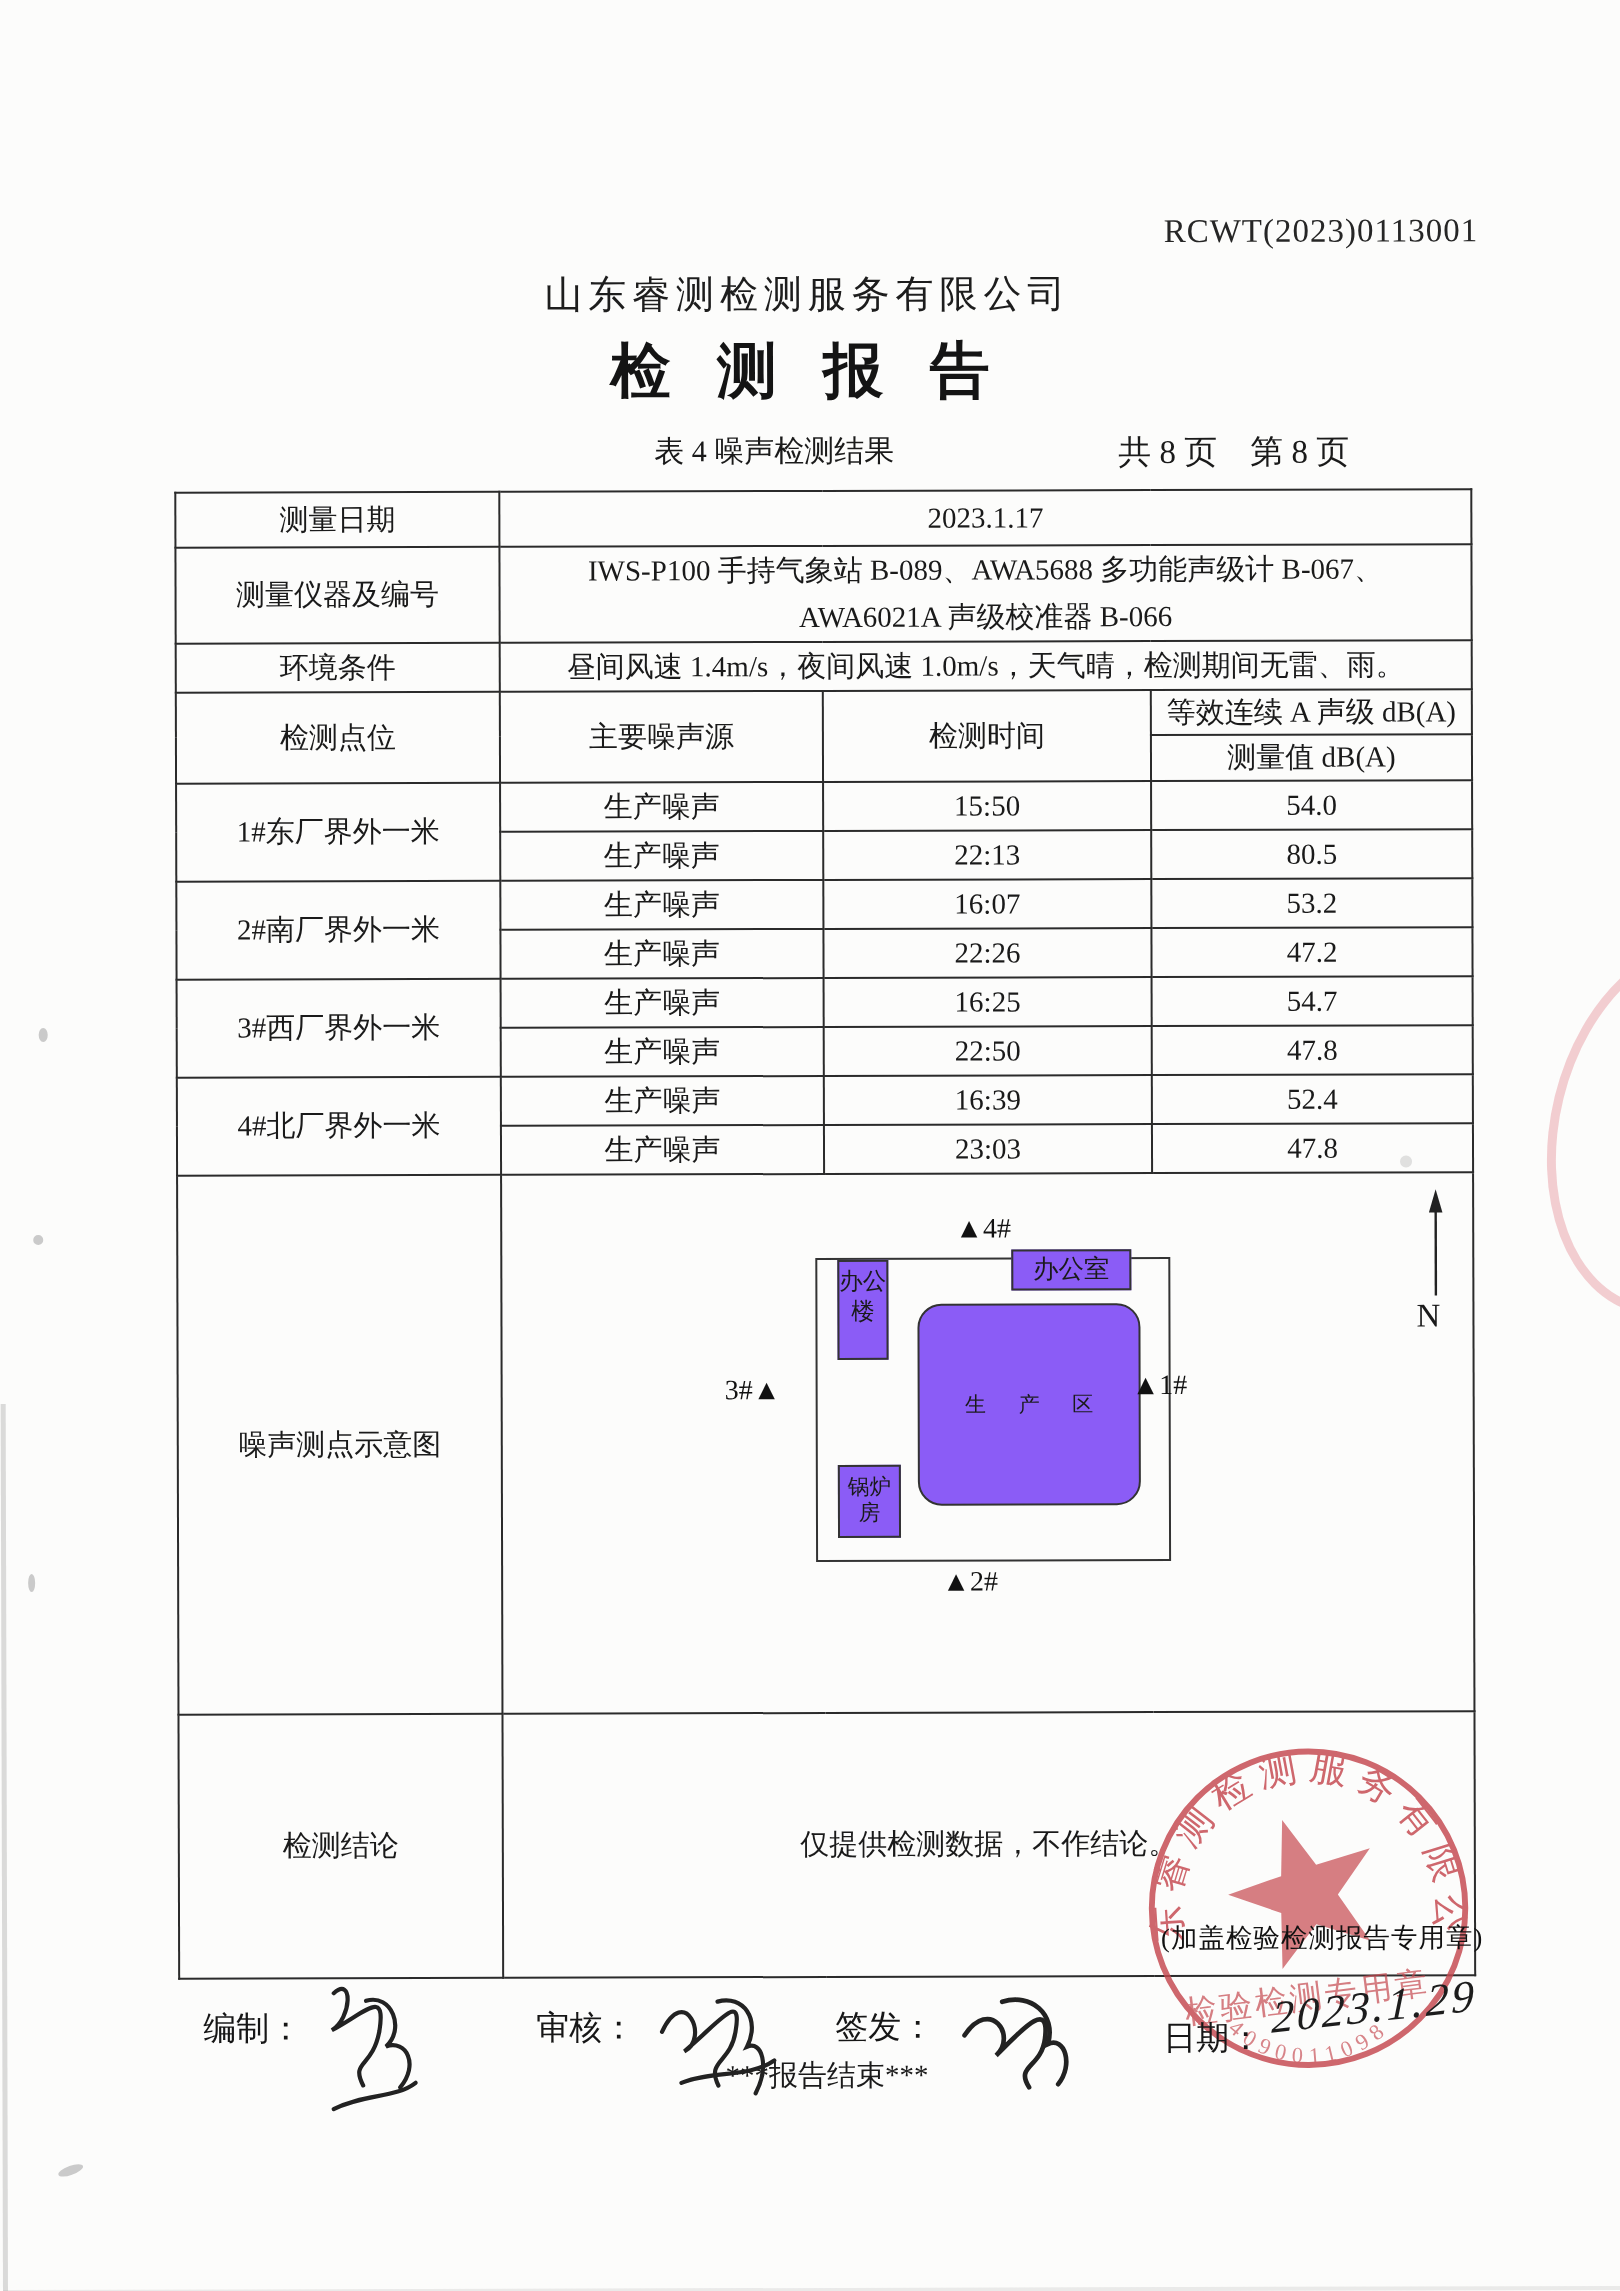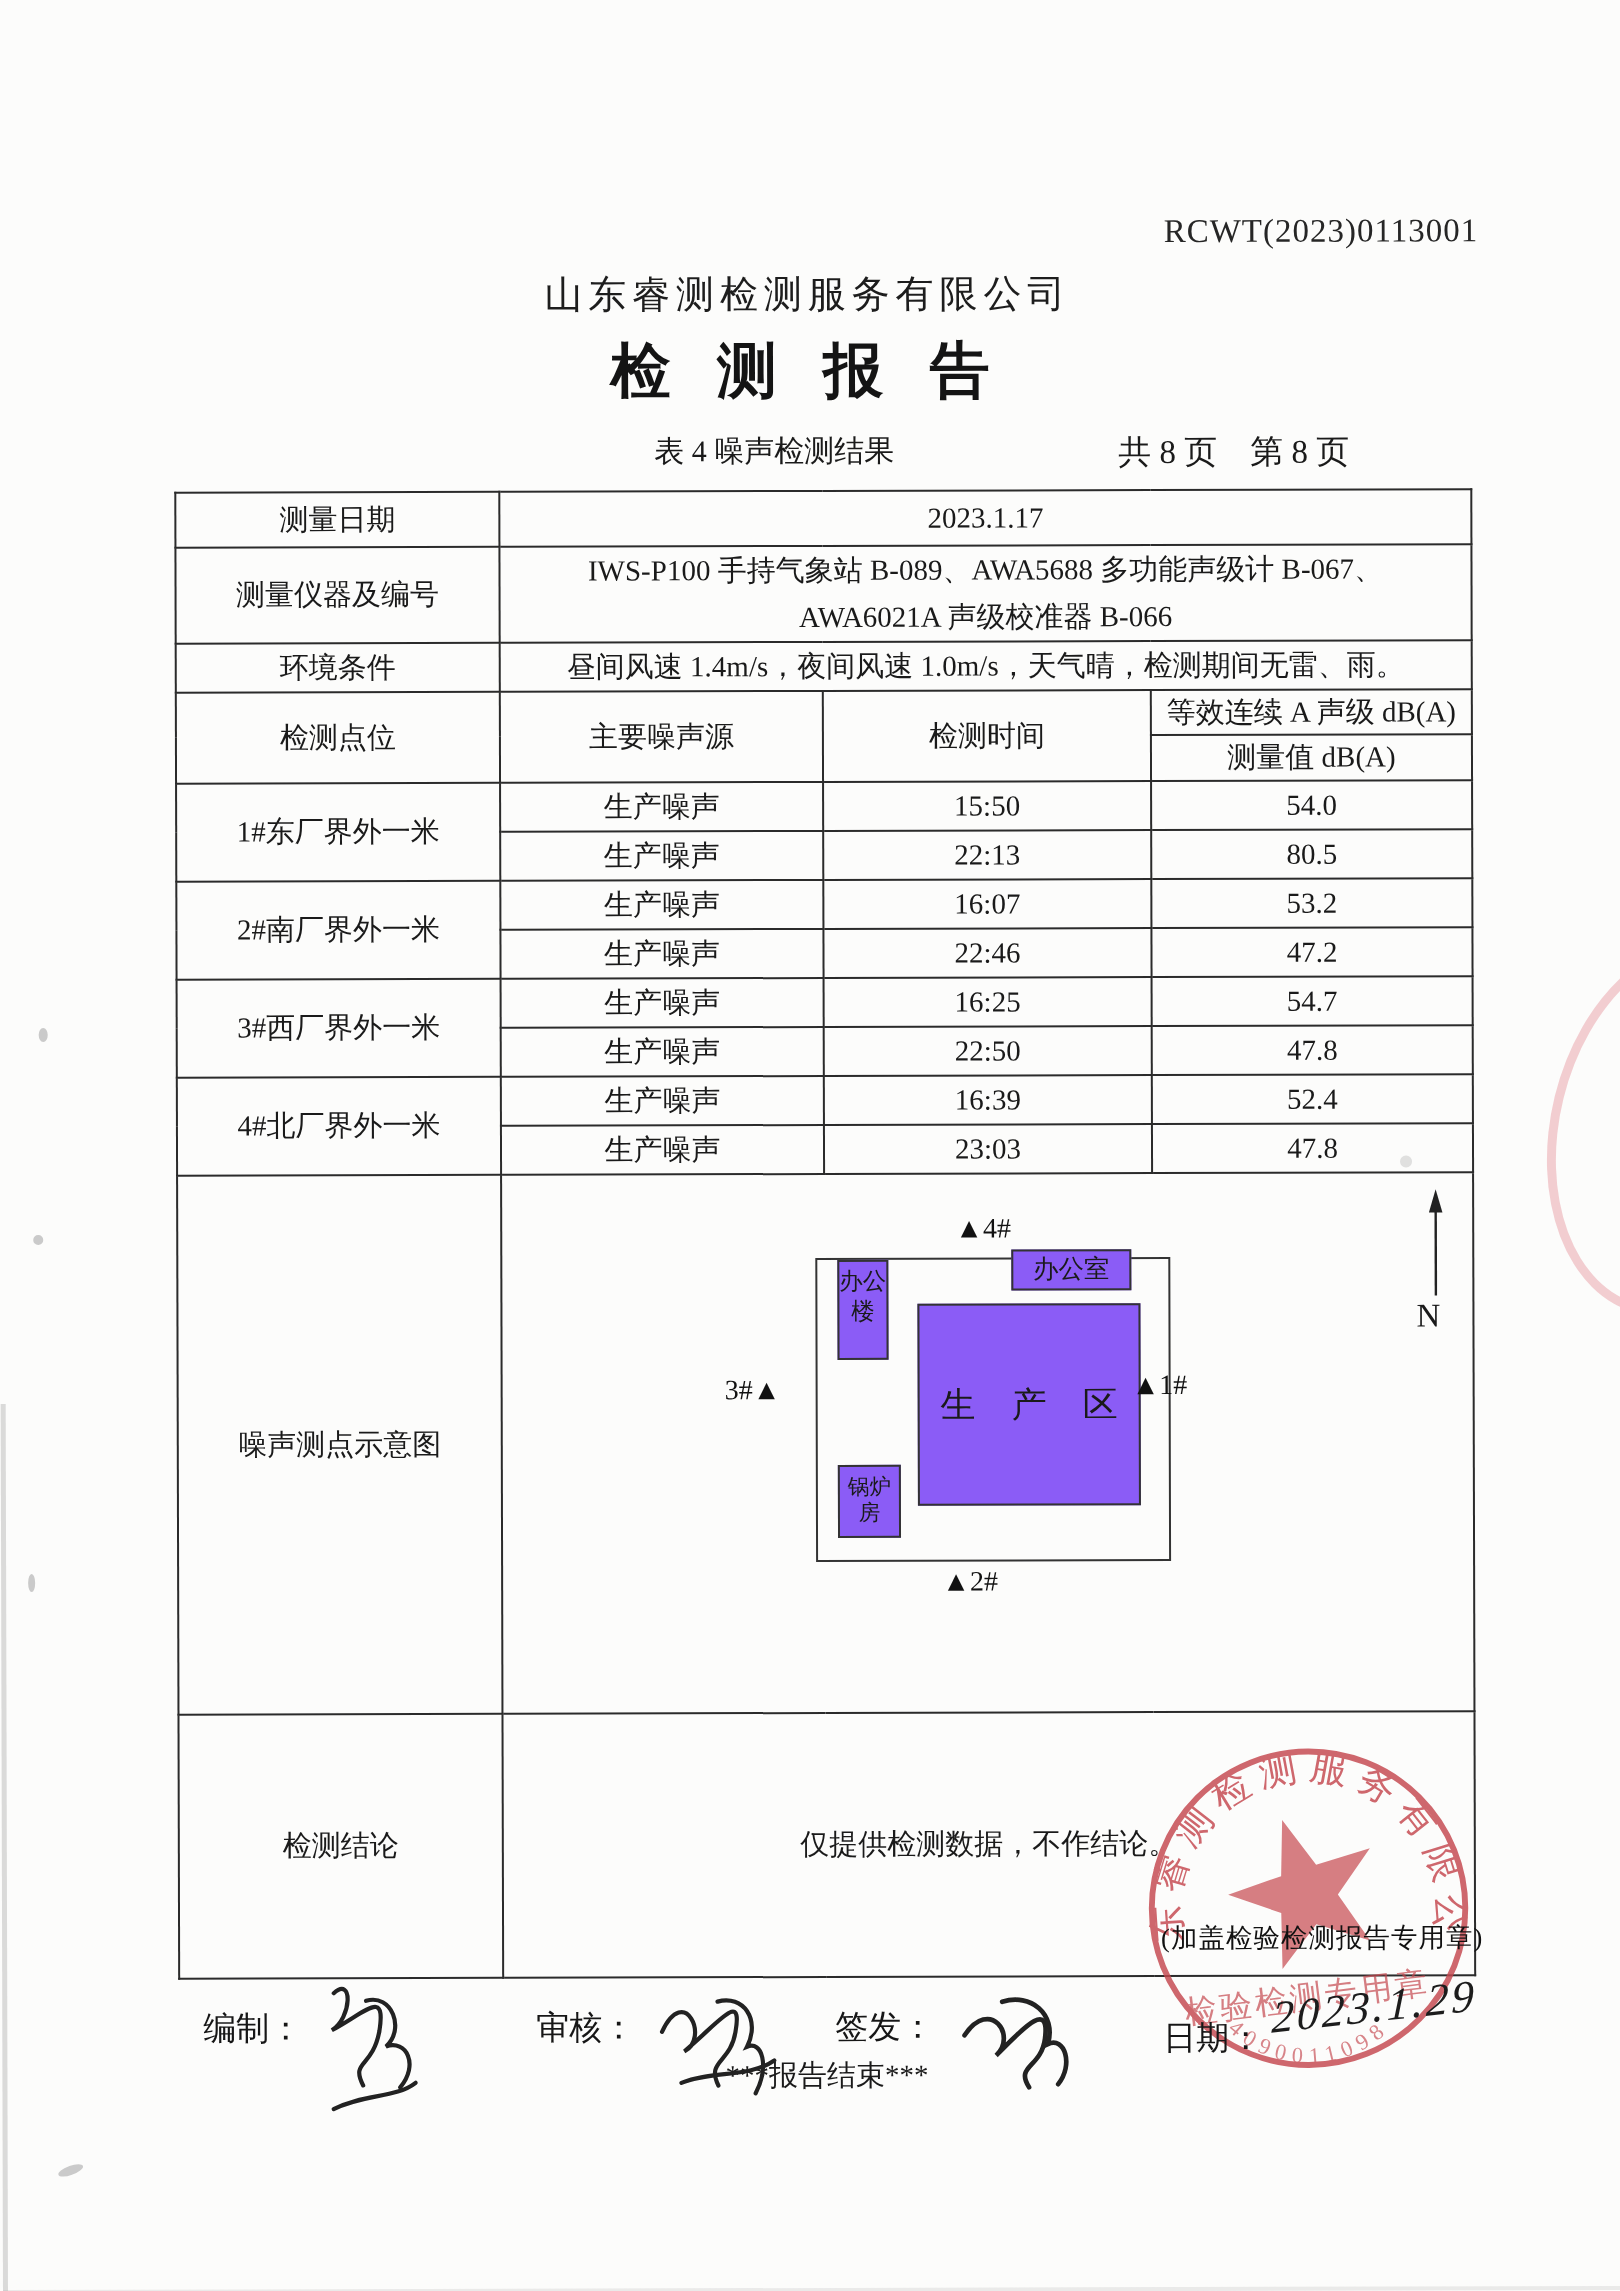--- a/index.html
+++ b/index.html
@@ -26,21 +26,21 @@
   td.instr { line-height:47px; }
   td.hdr-small { font-size:27.4px; }
   td.diag-cell { vertical-align:top; position:relative; }
   td.conc-cell { text-align:left; vertical-align:top; padding:33px 0 0 21.6px; font-size:30px; }
 
   .diag { position:relative; width:100%; height:535px; font-size:23.5px; }
   .diag .box { position:absolute; border:2.5px solid #333; background:#8b5cf6; text-align:center; }
   .bnd    { left:313px; top:82px;  width:355px; height:304px; border:2.9px solid #333; position:absolute; }
   .b-offb { left:335px; top:84px;  width:51px;  height:100px; line-height:30px; padding-top:3.9px; font-size:23.5px; }
   .b-off  { left:509px; top:74px;  width:120px; height:41px;  line-height:36px; font-size:25.5px; }
-  .b-prod { left:415px; top:128px; width:223px; height:202px; border-width:2.9px; display:flex; align-items:center; justify-content:center; font-size:35px; letter-spacing:13.7px; padding-left:13.7px; }
+  .b-prod { left:415px; top:128px; width:223px; height:202px; border-width:2.9px; display:flex; align-items:center; justify-content:center; font-size:21px; letter-spacing:13.7px; padding-left:13.7px;border-radius:24px; }
   .b-boil { left:335px; top:272px; width:63px;  height:73px;  line-height:26.5px; padding-top:6.9px; font-size:21.6px;margin-top:17px; }
   .pt { position:absolute; font-size:28px; color:#111; }
   .pt4 { left:453px; top:37px; }  .pt1 { left:629px; top:194px; }
   .pt3 { left:222px; top:198px; } .pt2 { left:439px; top:390px; }
   .north-arrow { position:absolute; left:919px; top:13.7px; }
   .north-label { position:absolute; left:914px; top:123px; font-size:33px; }
 
   
   .stamp { position:absolute; left:1140px; top:1731px; width:337px; height:361px; opacity:0.82; z-index:2; }
   .stamp-note { position:absolute; left:1135px; top:1921px; width:372px; font-size:26.5px; color:#111; z-index:3; letter-spacing:1px;margin-left:24px; }
@@ -116,21 +116,21 @@
         <td>80.5</td>
       </tr>
       <tr class="rd">
         <td rowspan="2">2#南厂界外一米</td>
         <td>生产噪声</td>
         <td>16:07</td>
         <td>53.2</td>
       </tr>
       <tr class="rd">
         <td>生产噪声</td>
-        <td>22:46</td>
+        <td>22:26</td>
         <td>47.2</td>
       </tr>
       <tr class="rd">
         <td rowspan="2">3#西厂界外一米</td>
         <td>生产噪声</td>
         <td>16:25</td>
         <td>54.7</td>
       </tr>
       <tr class="rd">
         <td>生产噪声</td>

